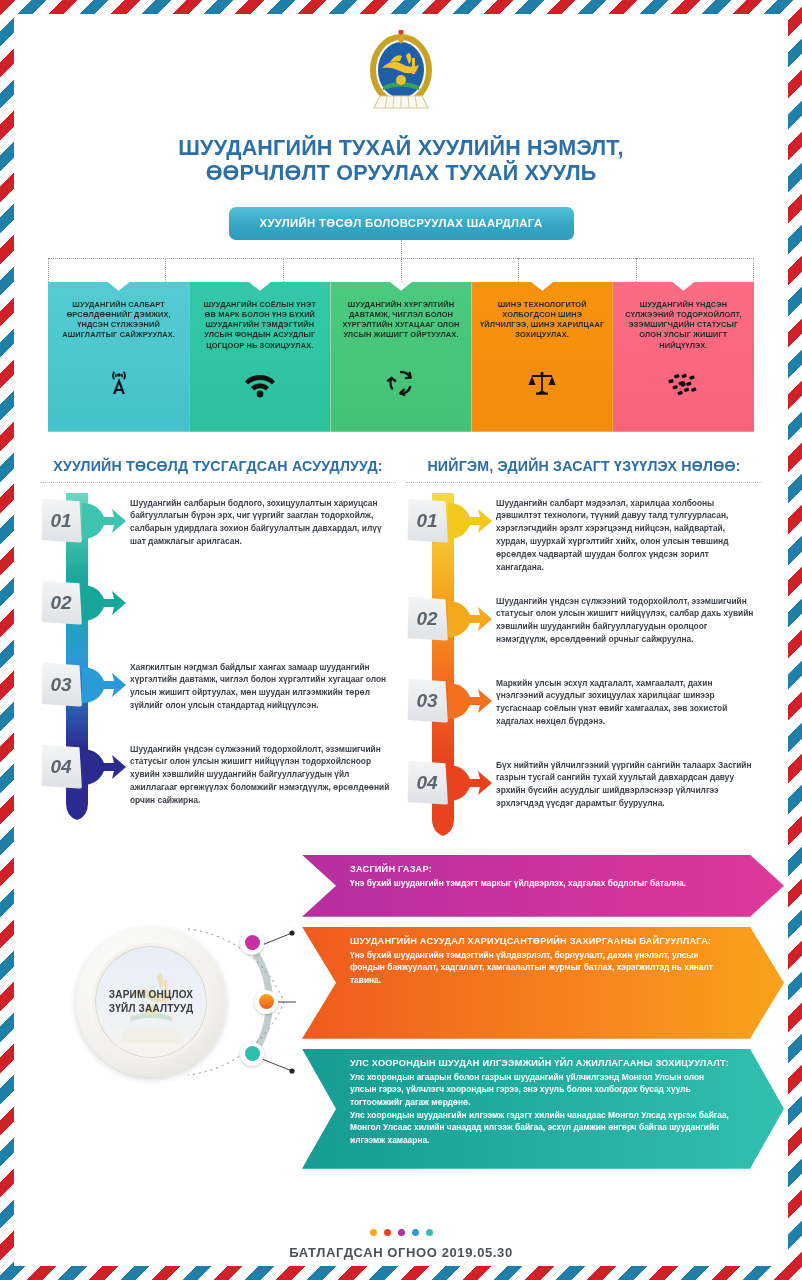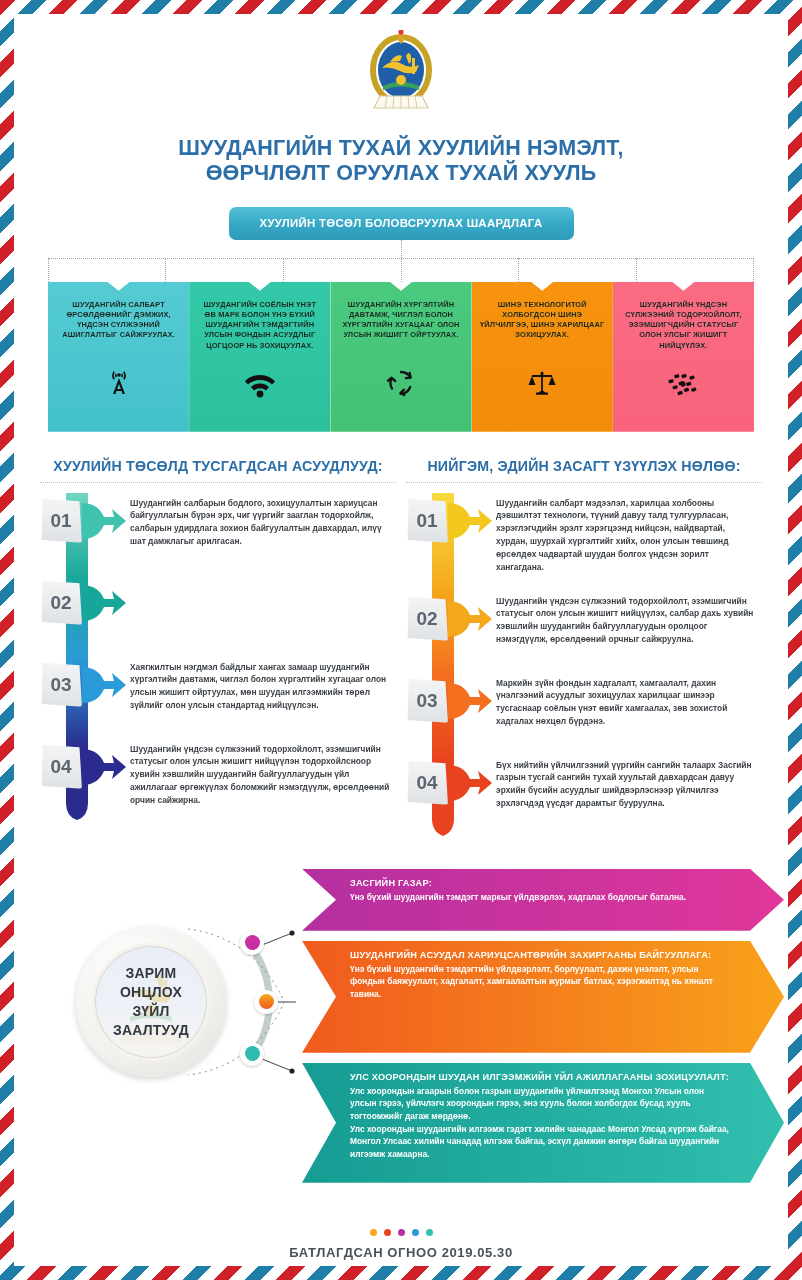--- a/index.html
+++ b/index.html
@@ -92,21 +92,21 @@
   .col-body { position: relative; }
   .ribbon { position:absolute; left: 22px; top: 0; width: 30px; height: 100%; }
   .items { position: relative; }
   .item { display:flex; align-items: flex-start; min-height: 82px; position: relative; }
   .num-badge {
     width: 42px; height: 44px; flex: 0 0 42px;
     background: linear-gradient(180deg,#f3f4f5,#dfe2e5);
     border-radius: 3px;
     clip-path: polygon(6% 0, 94% 6%, 100% 100%, 4% 94%);
     display:flex; align-items:center; justify-content:center;
-    color:#5b6670; font-size:19px; font-weight:bold; 
+    color:#5b6670; font-size:19px; font-weight:bold; font-style: italic;
     margin-top: 6px; z-index: 3;
   }
   .arrow-gap { flex: 0 0 48px; }
   .item-text {
     font-size: 8.4px; line-height: 1.52; color:#3d4349;
     padding-top: 4px; padding-right: 4px; font-weight: 700;
   }
 
   
   .bottom { position: relative; margin-top: 18px; height: 300px; }
@@ -120,35 +120,35 @@
   .seal-inner {
     width: 118px; height: 118px; border-radius:50%;
     background: linear-gradient(180deg,#e9edf6 0%, #eef1f7 55%, #f6f4ee 100%);
     border: 3px solid #f4f2ec;
     box-shadow: inset 0 0 0 1px #d8d5cc;
     display:flex; align-items:center; justify-content:center;
     position:relative; overflow:hidden;
   }
   .seal-text {
     position:relative; z-index:3;
-    text-align:center; color:#333a40; font-size:14px; font-weight:bold;
+    text-align:center; color:#333a40; font-size:10px; font-weight:bold;
     line-height:1.35; letter-spacing:.2px;
   }
   .seal-ghost { position:absolute; inset:0; display:flex; align-items:center; justify-content:center; opacity:.35; }
 
   .arc { position:absolute; left: 62px; top: 72px; width: 220px; height: 150px; }
 
   .dot {
     position:absolute; width: 24px; height:24px; border-radius:50%;
     background:#ffffff; box-shadow:0 1px 3px rgba(0,0,0,.22);
     display:flex; align-items:center; justify-content:center; z-index:5;
   }
   .dot i { width: 15px; height: 15px; border-radius:50%; display:block; }
 
-  .banners { position:absolute; left: 288px; top: 14px; right: 4px; }
+  .banners { position:absolute; left: 288px; top: 0; right: 4px; }
   .banner {
     position: relative;
     color:#ffffff;
     padding: 9px 52px 10px 48px;
     margin-bottom: 10px;
     clip-path: polygon(0 0, calc(100% - 34px) 0, 100% 50%, calc(100% - 34px) 100%, 0 100%, 34px 50%);
   }
   .banner-title { font-size: 9.2px; font-weight:bold; letter-spacing:.2px; margin-bottom:3px; }
   .banner-text { font-size: 8.4px; font-weight:600; line-height:1.5; }
 
@@ -401,21 +401,21 @@
               <div class="item-text">Шуудангийн үндсэн сүлжээний тодорхойлолт, эзэмшигчийн статусыг олон улсын жишигт нийцүүлэх, салбар дахь хувийн хэвшлийн шуудангийн байгууллагуудын оролцоог нэмэгдүүлж, өрсөлдөөний орчныг сайжруулна.</div>
             </div>
 
             <div class="item">
               <div class="num-badge">03</div>
               <div class="arrow-gap">
                 <svg width="48" height="52" viewBox="0 0 48 52">
                   <path d="M0 10 q16 0 22 14 l10 0 -2 -8 14 12 -14 12 2 -8 -10 0 q-6 14 -22 14z" fill="#f4701f"></path>
                 </svg>
               </div>
-              <div class="item-text">Маркийн зүйн фондын хадгалалт, хамгаалалт, дахин үнэлгээний асуудлыг зохицуулах харилцааг шинээр тусгаснаар соёлын үнэт өвийг хамгаалах, зөв зохистой хадгалах нөхцөл бүрдэнэ.</div>
+              <div class="item-text">Маркийн улсын эсхүл хадгалалт, хамгаалалт, дахин үнэлгээний асуудлыг зохицуулах харилцааг шинээр тусгаснаар соёлын үнэт өвийг хамгаалах, зөв зохистой хадгалах нөхцөл бүрдэнэ.</div>
             </div>
 
             <div class="item">
               <div class="num-badge">04</div>
               <div class="arrow-gap">
                 <svg width="48" height="52" viewBox="0 0 48 52">
                   <path d="M0 10 q16 0 22 14 l10 0 -2 -8 14 12 -14 12 2 -8 -10 0 q-6 14 -22 14z" fill="#e8431e"></path>
                 </svg>
               </div>
               <div class="item-text">Бүх нийтийн үйлчилгээний үүргийн сангийн талаарх Засгийн газрын тусгай сангийн тухай хуультай давхардсан давуу эрхийн бүсийн асуудлыг шийдвэрлэснээр үйлчилгээ эрхлэгчдэд үүсдэг дарамтыг бууруулна.</div>

